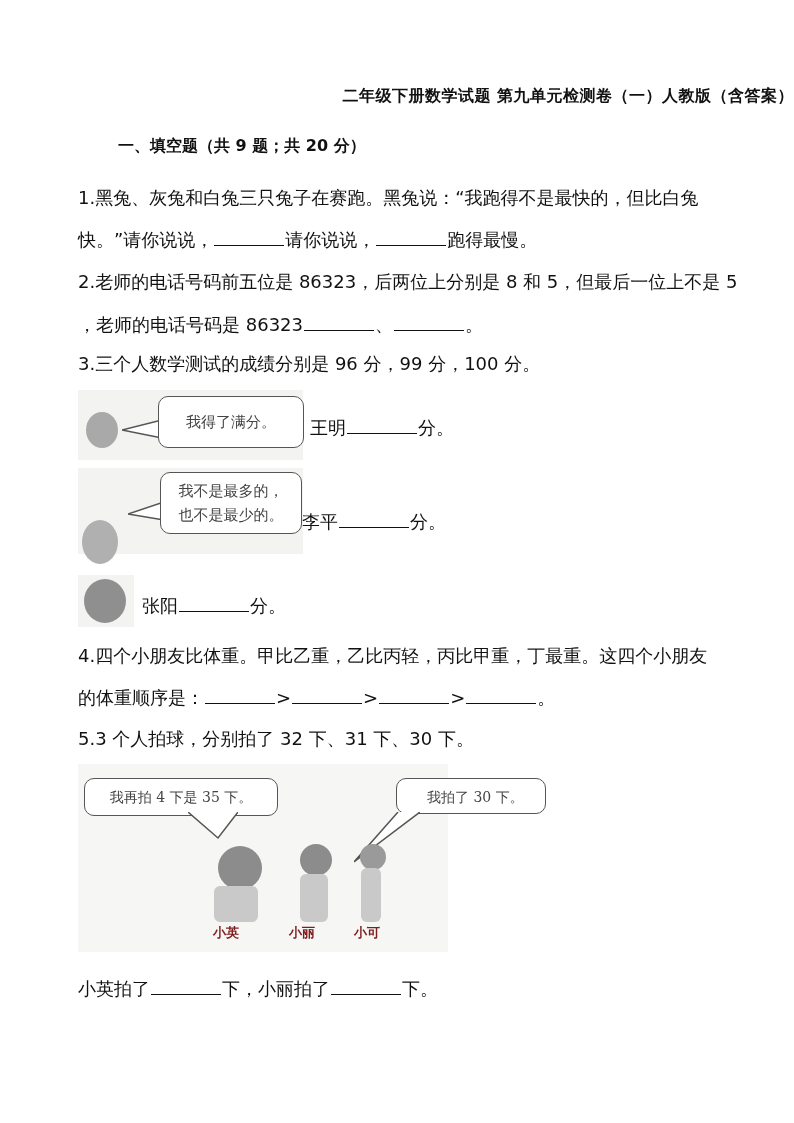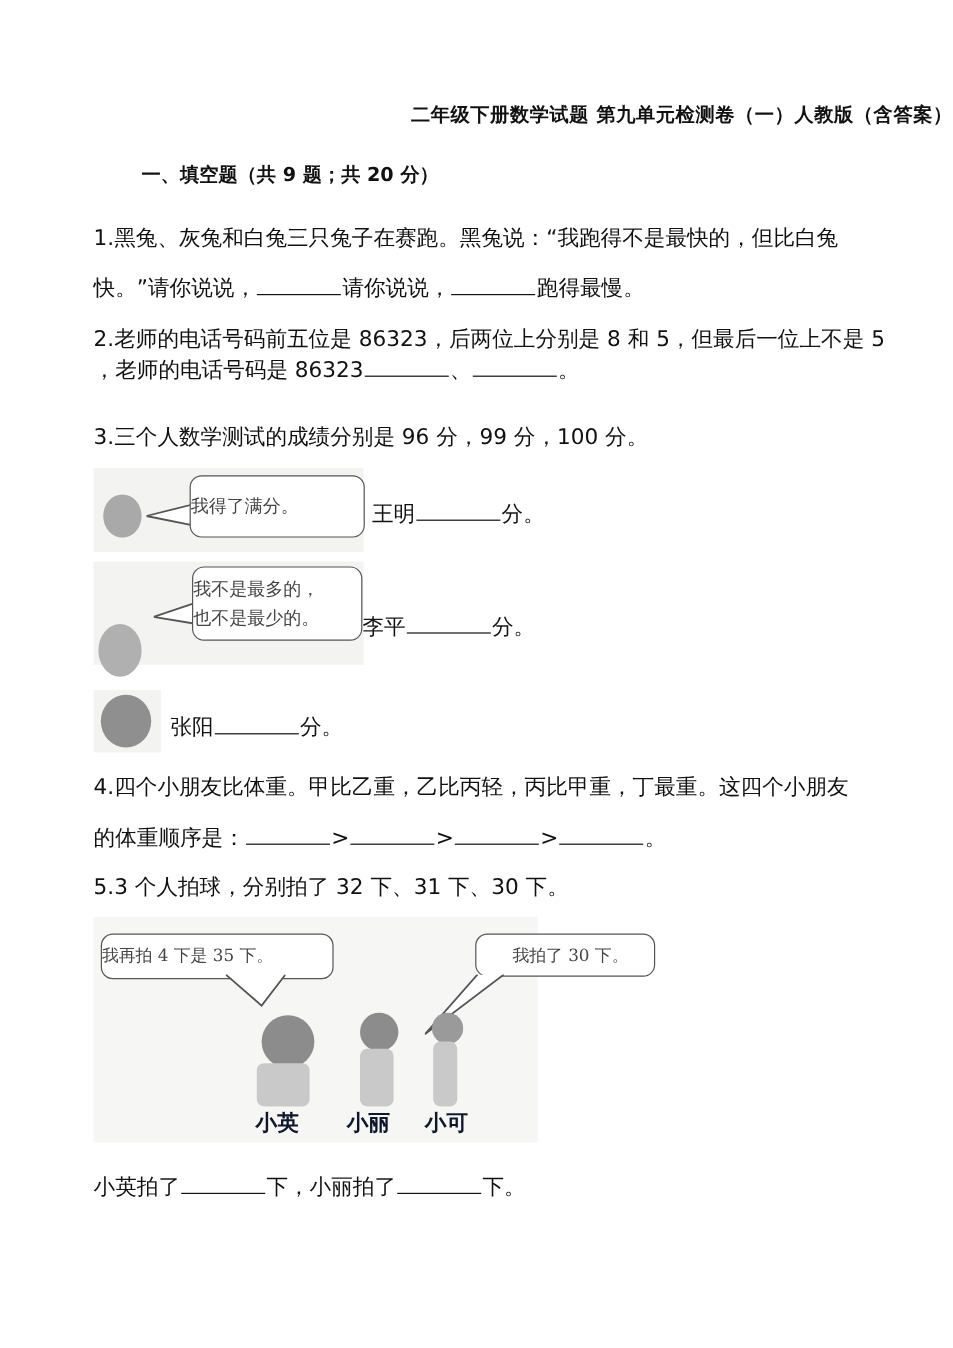--- a/index.html
+++ b/index.html
@@ -5,39 +5,39 @@
     html, body { margin: 0; padding: 0; background: #ffffff; }
     body { width: 794px; height: 1123px; position: relative; overflow: hidden;
       font-family: "DejaVu Sans", "Liberation Sans", sans-serif; color: #111; }
     .abs { position: absolute; }
     .title { left: 0; width: 794px; top: 86px; text-align: right; font-size: 16px; font-weight: bold; letter-spacing: 0.5px; }
     .section { left: 78px; top: 136px; font-size: 16px; font-weight: bold; margin-left: 40px; }
     .line { left: 78px; font-size: 18px; white-space: nowrap; }
     .blank { display: inline-block; width: 70px; border-bottom: 1px solid #111; height: 14px; vertical-align: baseline; margin: 0 1px; }
     .illus { background: #f3f3f1; }
     .bubble { position: absolute; background: #fff; border: 1.5px solid #555; border-radius: 10px;
-      font-family: "DejaVu Serif", "Liberation Serif", serif; color: #444; font-size: 15px; }
+      font-family: "DejaVu Serif", "Liberation Serif", serif; color: #444; font-size: 15px; text-align: center; }
     .tail { position: absolute; }
     .face { position: absolute; border-radius: 50%; background: #bdbdbd; }
-    .name { position: absolute; font-family: "DejaVu Serif", serif; font-size: 18px; font-weight: bold; color: #0f172a; }
+    .name { position: absolute; font-family: "DejaVu Serif", serif; font-size: 13px; font-weight: bold; color: #7f1d1d; }
     .fig { position: absolute; background: #c9c9c9; border-radius: 6px; }
   </style>
 </head>
 <body>
 
 <div class="abs title">二年级下册数学试题 第九单元检测卷（一）人教版（含答案）</div>
 <div class="abs section">一、填空题（共 9 题；共 20 分）</div>
 
 <div class="abs line" style="top:186px">1.黑兔、灰兔和白兔三只兔子在赛跑。黑兔说：“我跑得不是最快的，但比白兔</div>
 <div class="abs line" style="top:228px">
   <span>快。”请你说说，</span><span class="blank"></span><span>请你说说，</span><span class="blank"></span><span>跑得最慢。</span>
 </div>
 
 <div class="abs line" style="top:270px">2.老师的电话号码前五位是 86323，后两位上分别是 8 和 5，但最后一位上不是 5</div>
-<div class="abs line" style="top:296px">
+<div class="abs line" style="top:313px">
   <span>，老师的电话号码是 86323</span><span class="blank"></span><span>、</span><span class="blank"></span><span>。</span>
 </div>
 
 <div class="abs line" style="top:352px">3.三个人数学测试的成绩分别是 96 分，99 分，100 分。</div>
 
 <div class="abs illus" style="left:78px;top:390px;width:225px;height:70px">
   <div class="face" style="left:8px;top:22px;width:32px;height:36px;background:#a9a9a9"></div>
   <svg class="tail" style="left:44px;top:28px" width="40" height="22">
       <polyline points="40,2 0,12 40,20" fill="#fff" stroke="#555" stroke-width="1.5"></polyline>
     </svg>

